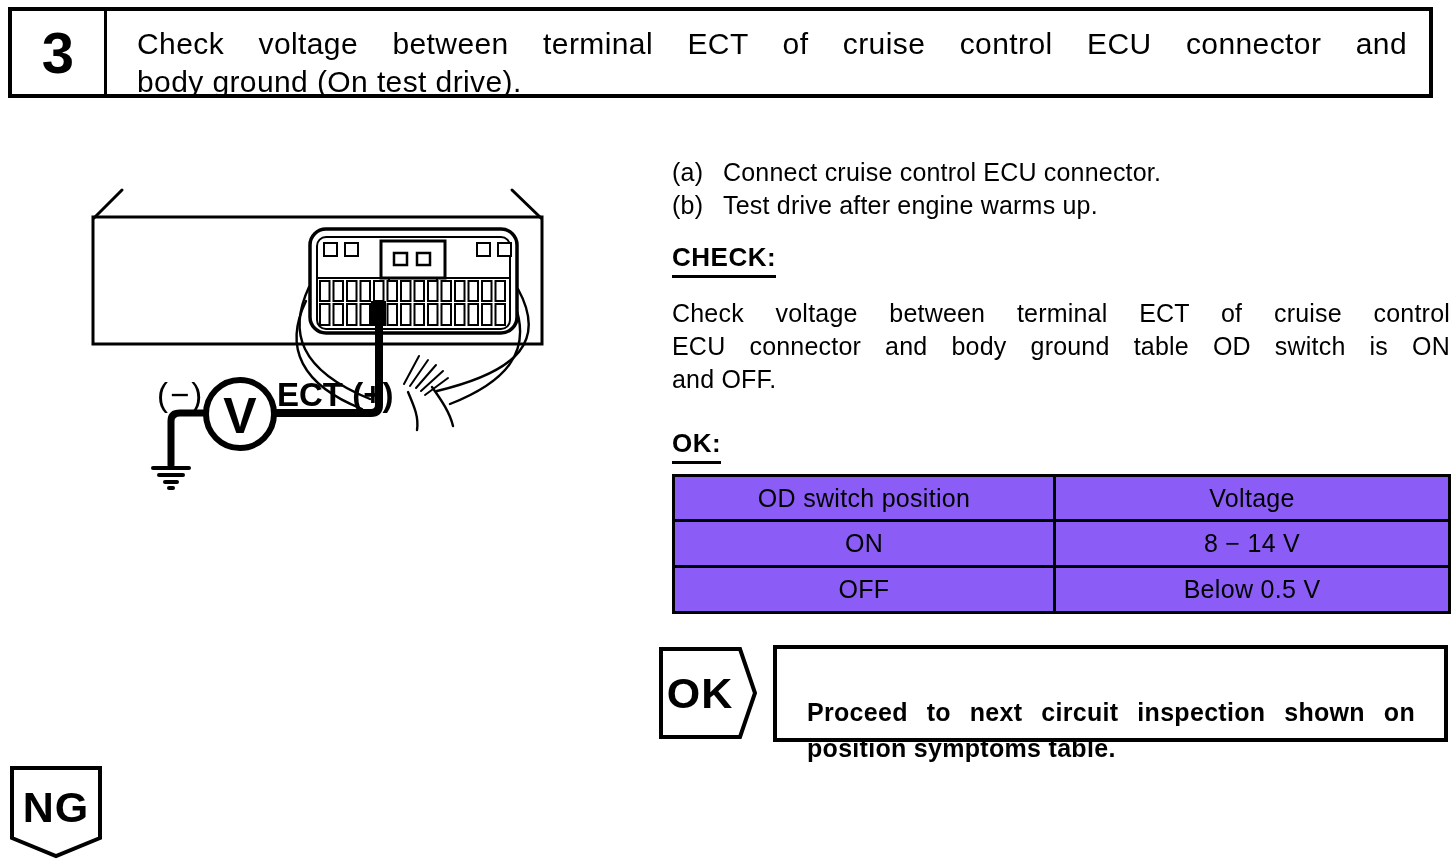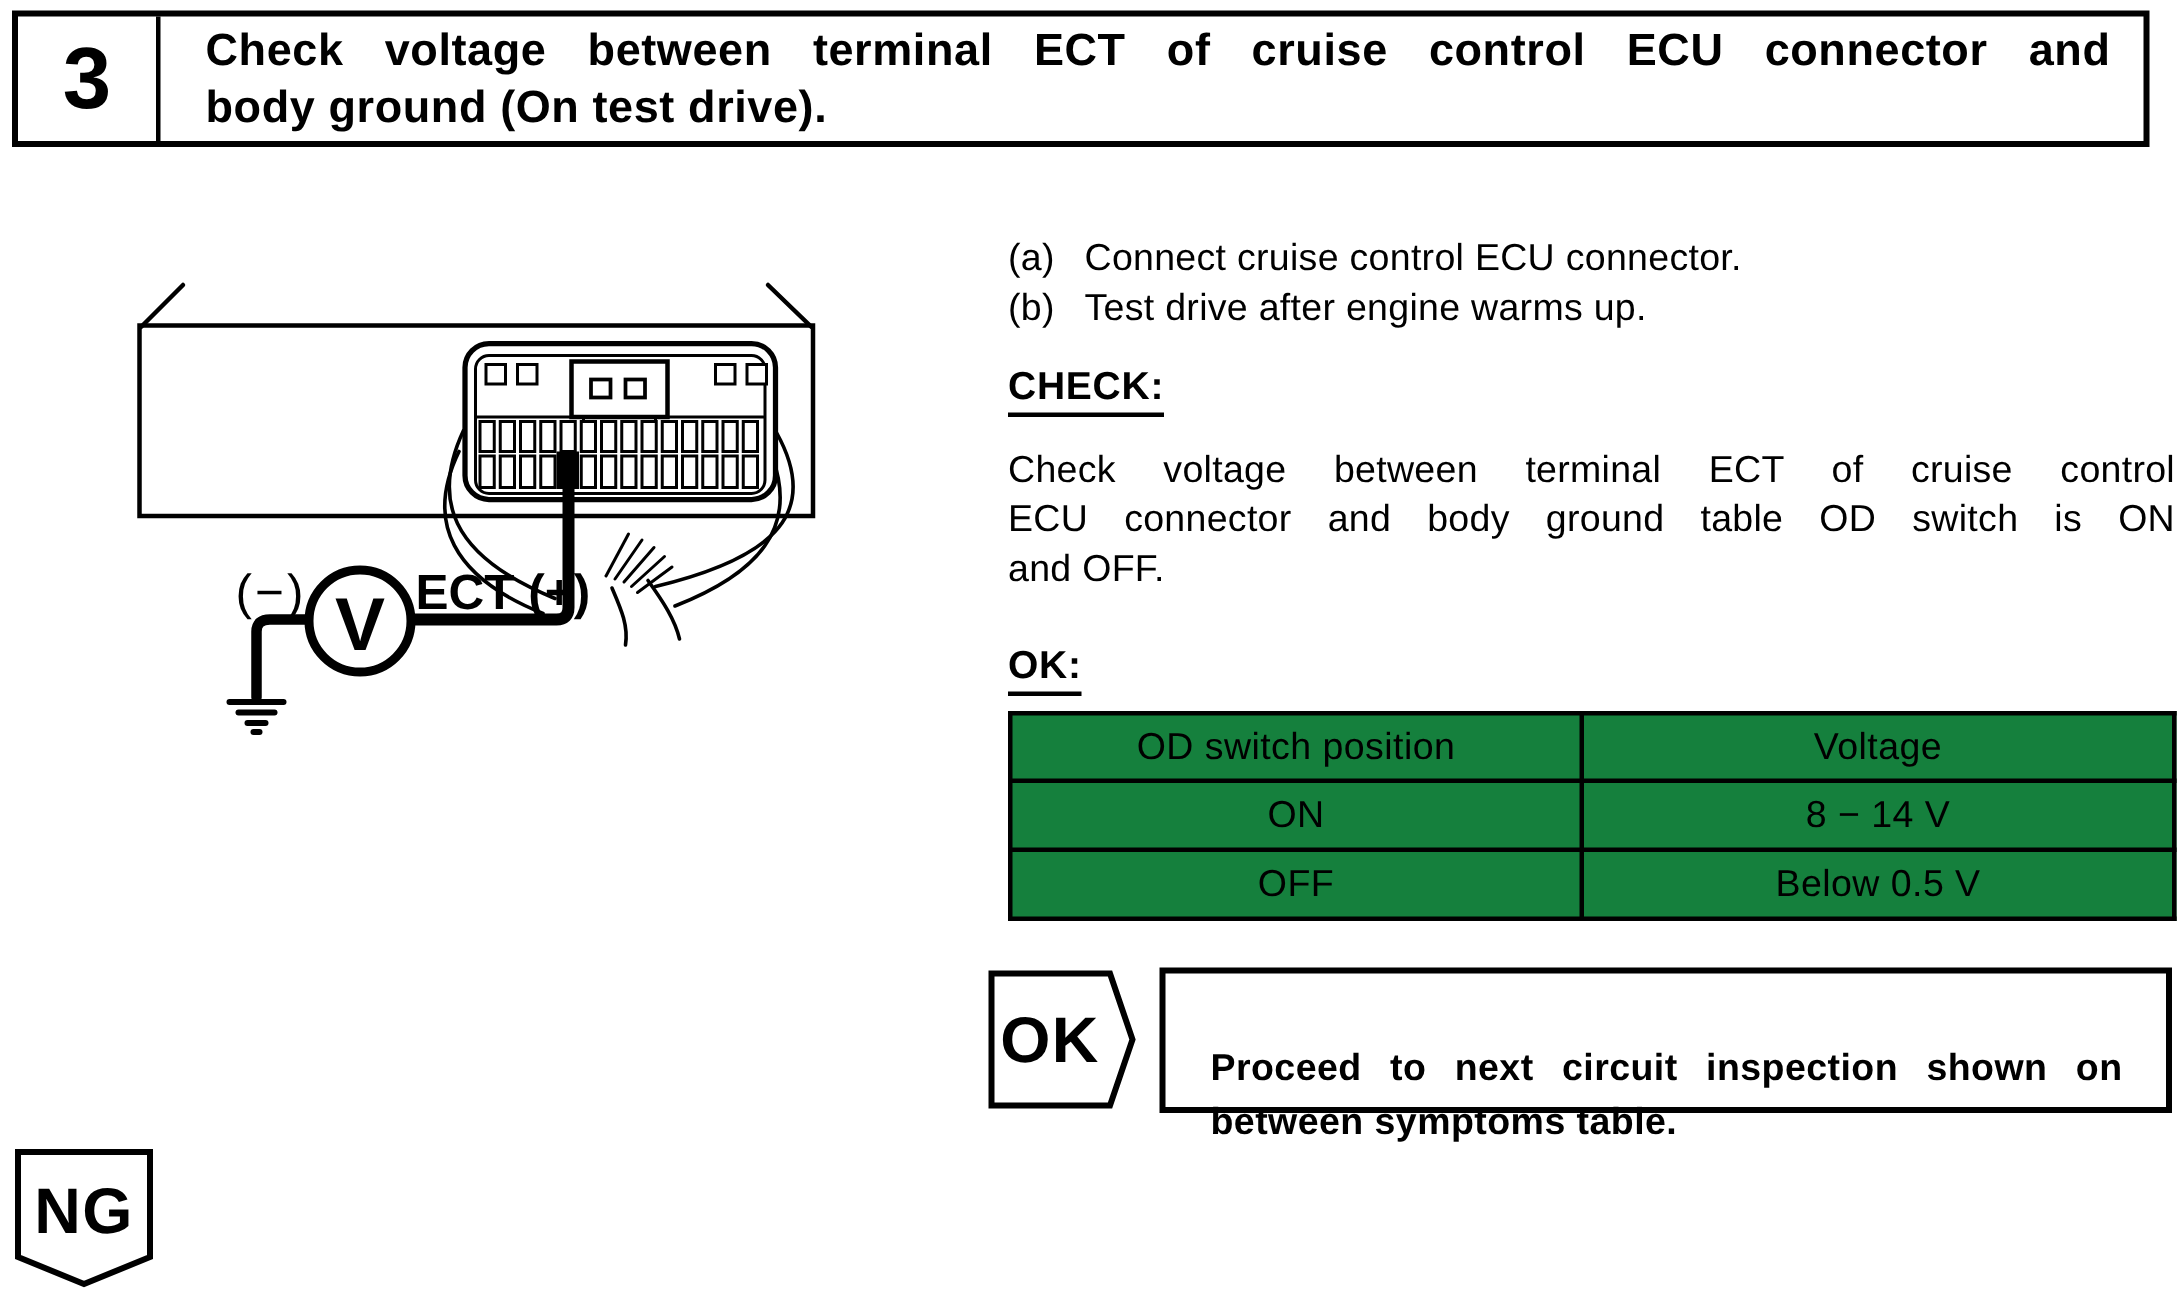--- a/index.html
+++ b/index.html
@@ -11,36 +11,36 @@
   .header-box{
     position:absolute;left:8px;top:7px;width:1425px;height:91px;
     border:4px solid #000;box-sizing:border-box;display:flex;background:#fff;
   }
   .step-cell{
     width:95px;border-right:3px solid #000;display:flex;
     align-items:center;justify-content:center;
     font-size:58px;font-weight:bold;box-sizing:border-box;
   }
   .title-cell{
-    flex:1;padding:4px 10px 0 30px;font-weight:bold;font-size:30px;
+    flex:1;padding:14px 10px 0 30px;font-weight:normal;font-size:30px;
     line-height:38px;letter-spacing:0.4px;box-sizing:border-box;
   }
   .title-line1{width:1270px;text-align:justify;text-align-last:justify;}
   
   .rcol-abs{position:absolute;left:672px;}
   .h-underline{
     display:inline-block;font-weight:bold;font-size:26px;letter-spacing:0.5px;
     border-bottom:3px solid #000;padding-bottom:2px;
   }
   .prep-item{display:flex;font-size:25px;line-height:33px;letter-spacing:0.2px;}
   .prep-label{width:51px;flex:none;}
   .check-para{width:778px;font-size:25px;line-height:33px;letter-spacing:0.2px;}
   .jline{text-align:justify;text-align-last:justify;}
   
-  .spec-table{border-collapse:collapse;background:#15803d;}
+  .spec-table{border-collapse:collapse;background:#8b5cf6;}
   .spec-table td{
     border:3px solid #000;text-align:center;vertical-align:middle;
     font-size:25px;letter-spacing:0.3px;padding:0;
   }
   .col-pos{width:378px;}
   .col-volt{width:392px;}
   .row-h{height:45px;}
   .row-b{height:46px;margin-top:48px;}
   
   .flow-box{
@@ -205,21 +205,21 @@
   </tbody>
     </table>
 
   <svg class="abs-svg" style="left:653px;top:642px;" width="108" height="102" viewBox="653 642 108 102">
     <polygon points="661,649 740,649 755,693 740,737 661,737" fill="#fff" stroke="#000" stroke-width="4" stroke-linejoin="miter"></polygon>
     <text x="700" y="708" font-size="43" font-weight="bold" text-anchor="middle" fill="#000" letter-spacing="1">OK</text>
   </svg>
 
   <div class="flow-box">
     <div class="flow-line1">Proceed to next circuit inspection shown on</div>
-    <div>between symptoms table.</div>
+    <div>position symptoms table.</div>
   </div>
 
   <svg class="abs-svg" style="left:6px;top:762px;" width="102" height="100" viewBox="6 762 102 100">
     <polygon points="12,768 100,768 100,838 56,856 12,838" fill="#fff" stroke="#000" stroke-width="4" stroke-linejoin="miter"></polygon>
     <text x="56" y="822" font-size="43" font-weight="bold" text-anchor="middle" fill="#000" letter-spacing="1">NG</text>
   </svg>
 
 </div>
 
 </body></html>

